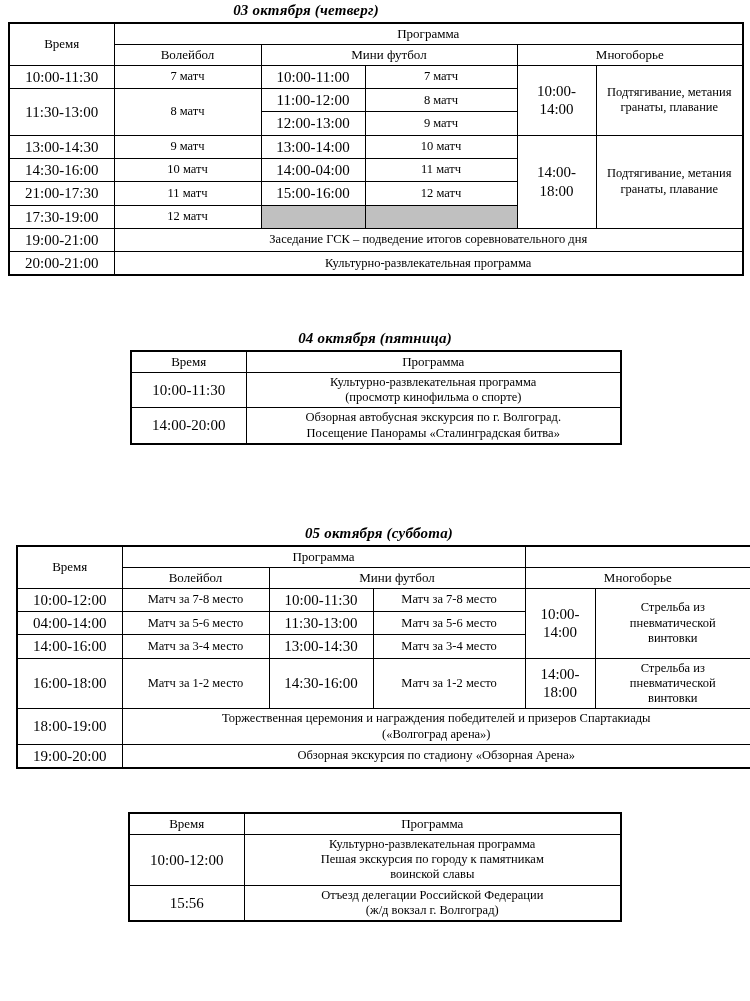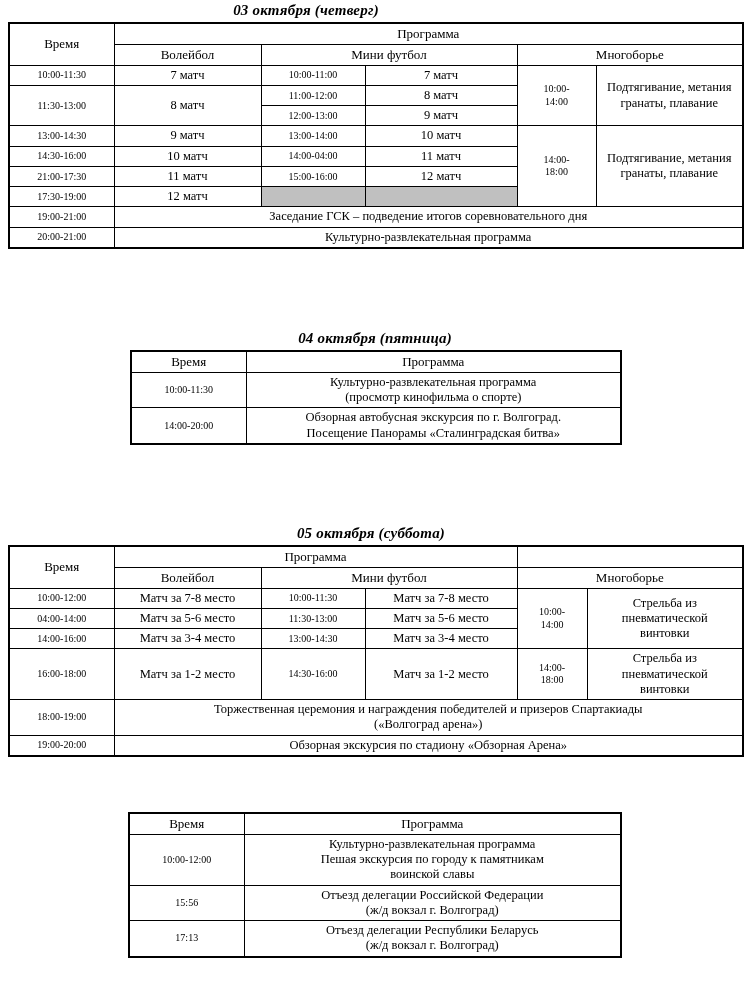--- a/index.html
+++ b/index.html
@@ -46,37 +46,37 @@
   }
   table.sched {
     border: 2px solid #000000;
   }
   .hdr {
     font-weight: bold;
     font-size: 13px;
   }
   .timecell {
     font-weight: bold;
-    font-size: 10px;
+    font-size: 15px;
     white-space: nowrap;
   }
   .thick-b { border-bottom-width: 2px; }
   .thick-t { border-top-width: 2px; }
   .thick-r { border-right-width: 2px; }
   .grey { background: #c0c0c0; }
   .leftal { text-align: left; padding-left: 6px; }
 
   
   .block1 { position: absolute; left: 8px; top: 2px; width: 596px; }
   .block1 table.sched { width: 734px; }
 
   .block2 { position: absolute; left: 130px; top: 330px; width: 490px; }
   .block2 table.sched { width: 490px; }
 
-  .block3 { position: absolute; left: 8px; top: 525px; width: 726px; }
+  .block3 { position: absolute; left: 16px; top: 525px; width: 726px; }
   .block3 table.sched { width: 734px; }
 
   .block4 { position: absolute; left: 128px; top: 812px; width: 492px; }
   .block4 table.sched { width: 492px; }
 
   .t-title { margin-bottom: 3px; }
 </style>
 </head>
 <body>
 
@@ -262,21 +262,17 @@
           <td class="hdr thick-b">Программа</td>
         </tr>
         <tr>
           <td class="timecell thick-r">10:00-12:00</td>
           <td class="leftal">Культурно-развлекательная программа<br>Пешая экскурсия по городу к памятникам<br>воинской славы</td>
         </tr>
         <tr>
           <td class="timecell thick-r">15:56</td>
           <td class="leftal">Отъезд делегации Российской Федерации<br>(ж/д вокзал г. Волгоград)</td>
         </tr>
-        <tr>
-          <td class="timecell thick-r">17:13</td>
-          <td class="leftal">Отъезд делегации Республики Беларусь<br>(ж/д вокзал г. Волгоград)</td>
-        </tr>
       </tbody>
     </table>
   </div>
 
 </div>
 
 </body></html>

